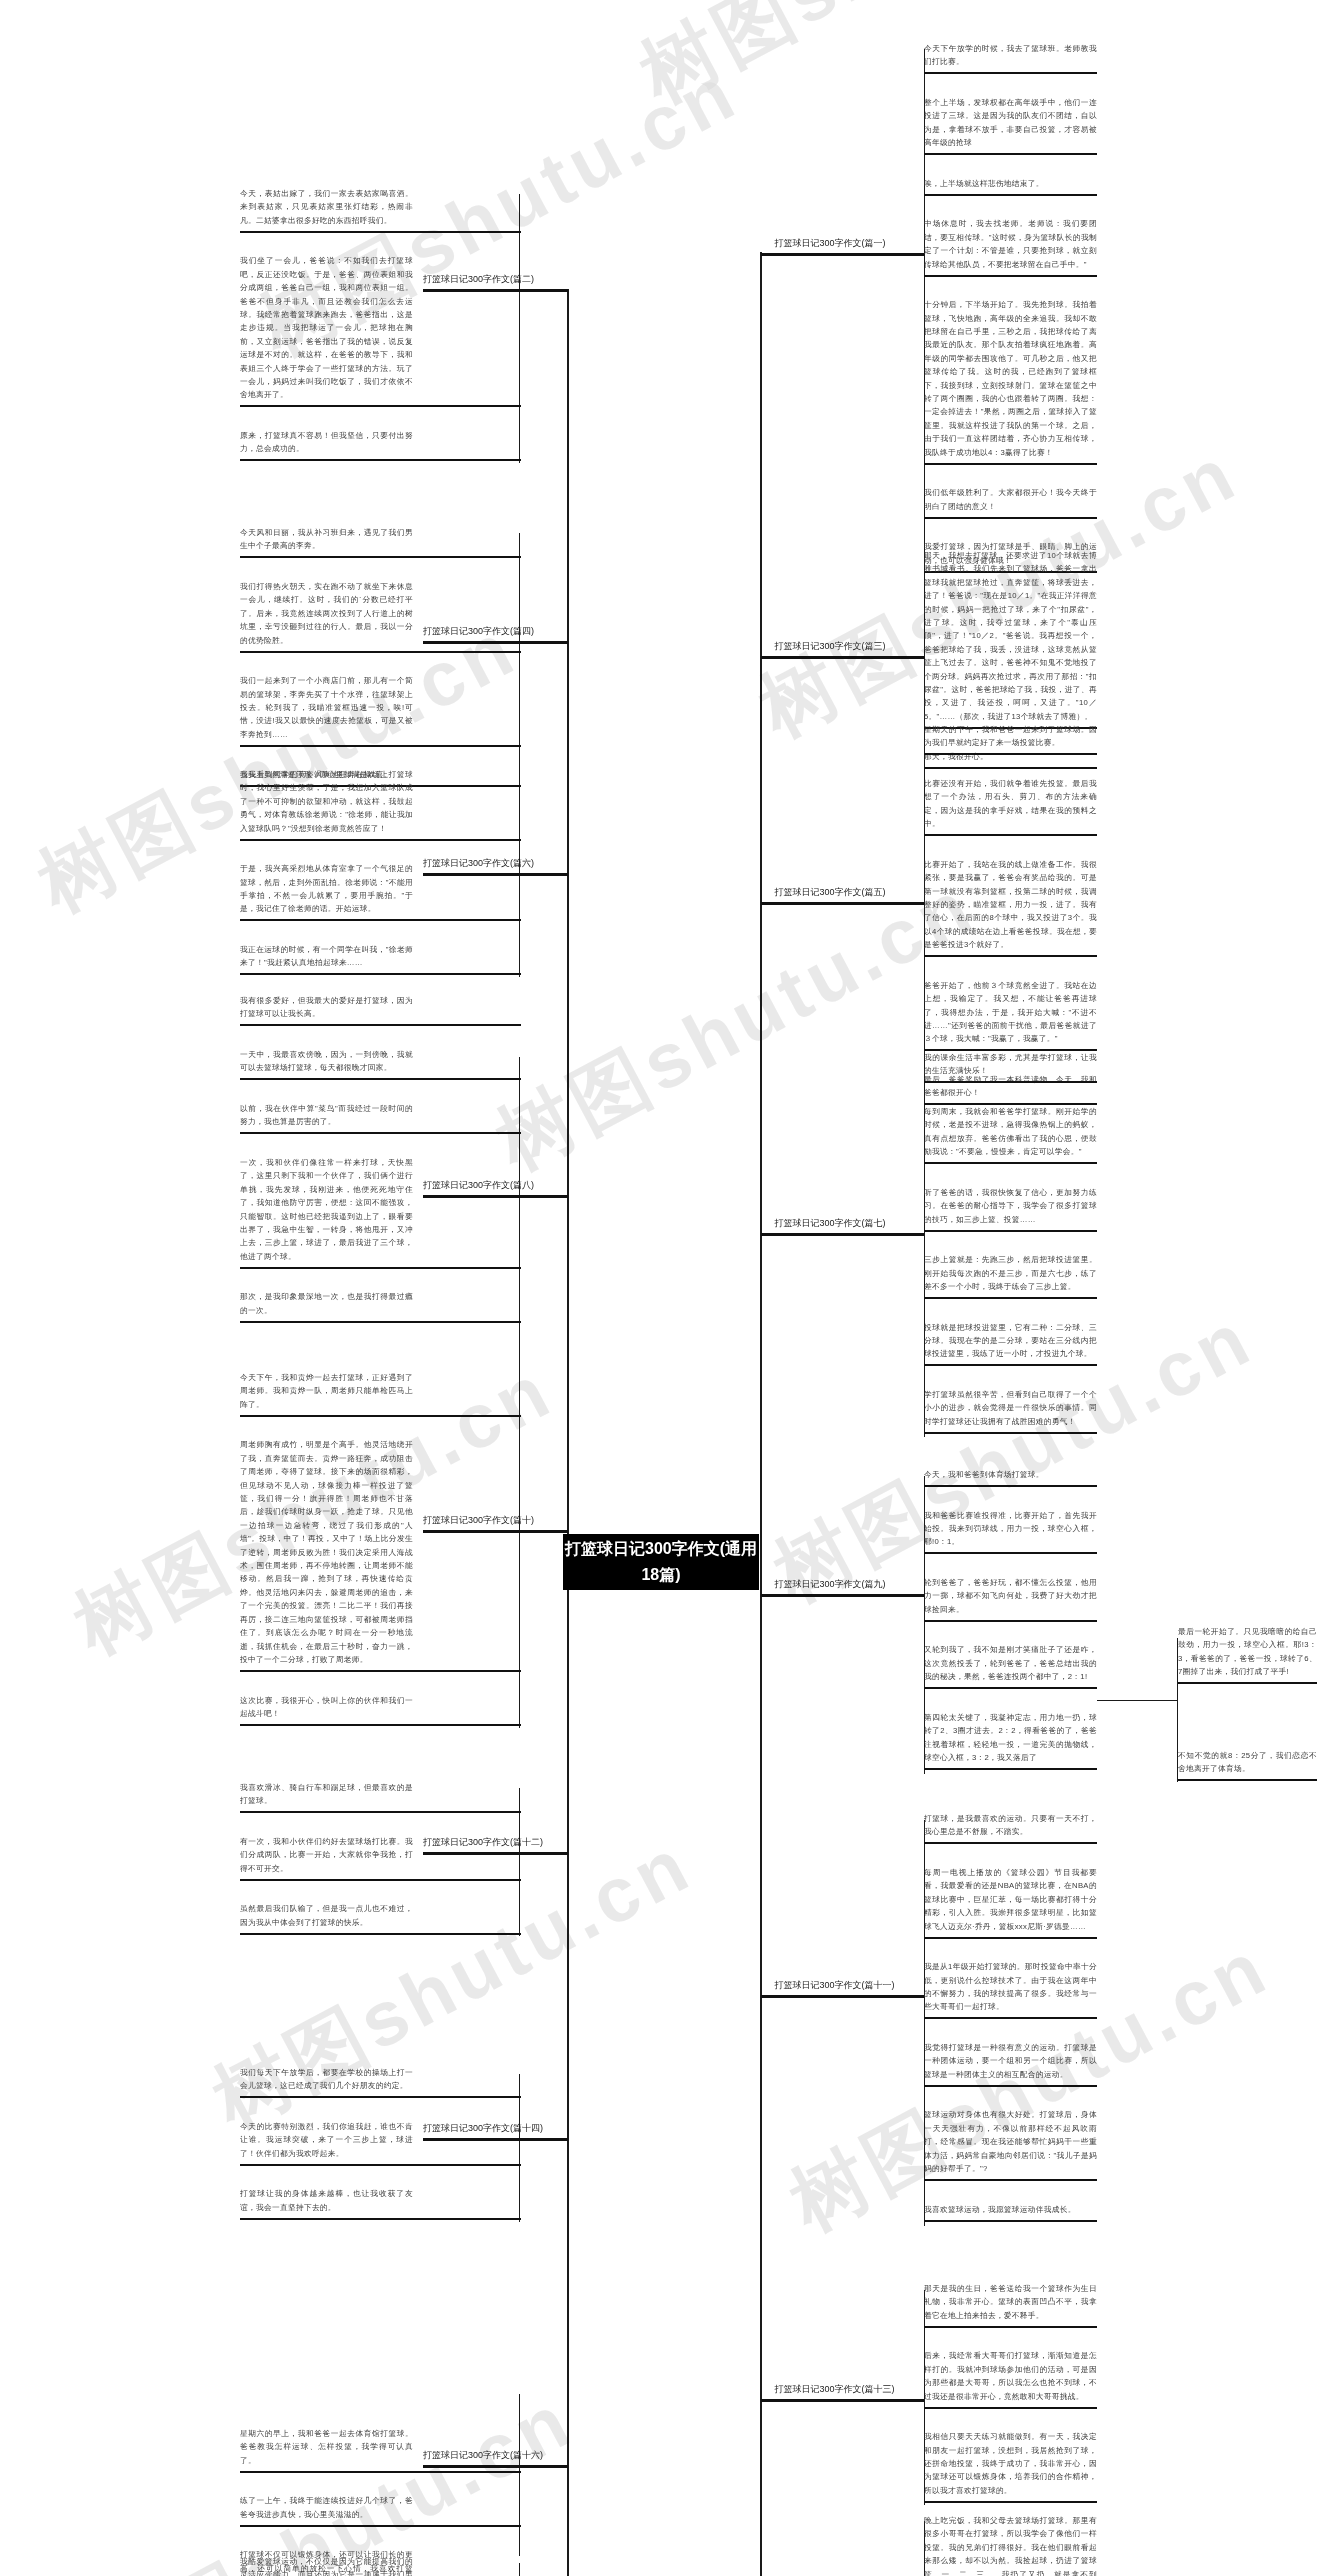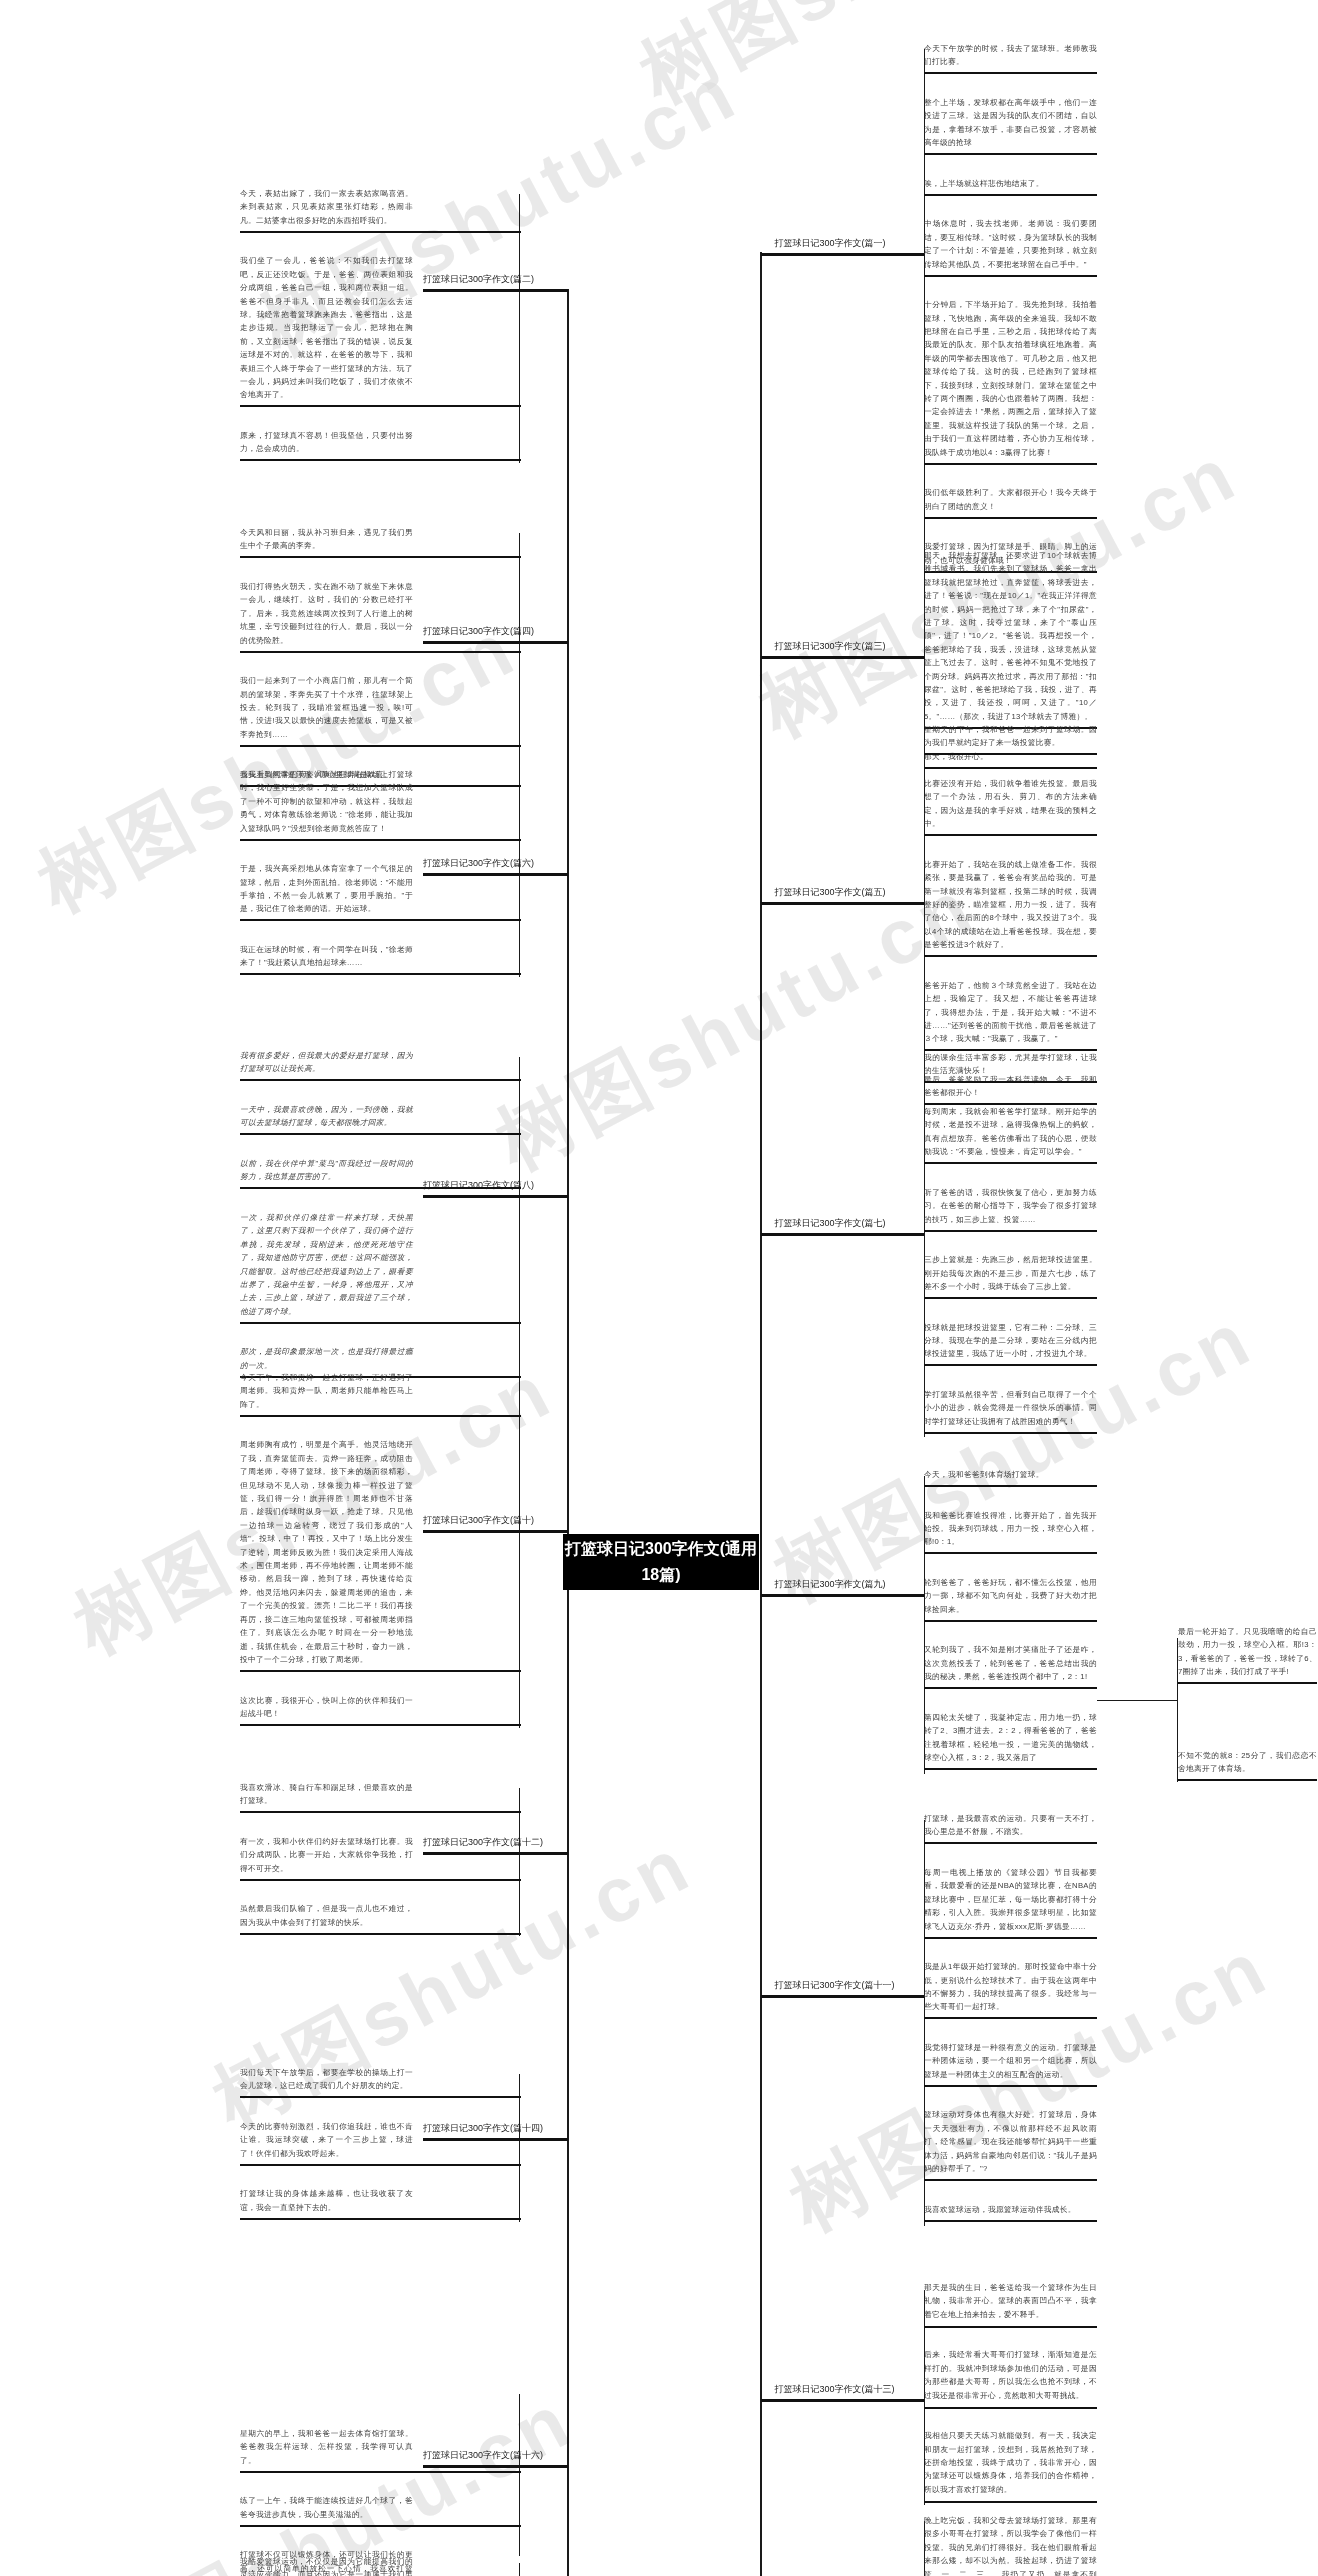--- a/index.html
+++ b/index.html
@@ -168,21 +168,21 @@
         <div class="leaf-text">三步上篮就是：先跑三步，然后把球投进篮里。刚开始我每次跑的不是三步，而是六七步，练了差不多一个小时，我终于练会了三步上篮。</div>
       </div>
       <div class="leaf">
         <div class="leaf-text">投球就是把球投进篮里，它有二种：二分球、三分球。我现在学的是二分球，要站在三分线内把球投进篮里，我练了近一小时，才投进九个球。</div>
       </div>
       <div class="leaf">
         <div class="leaf-text">学打篮球虽然很辛苦，但看到自己取得了一个个小小的进步，就会觉得是一件很快乐的事情。同时学打篮球还让我拥有了战胜困难的勇气！</div>
       </div>
     </div>
     <div class="branch-label left" style="top: 1179px;"><span class="lbl-inner">打篮球日记300字作文(篇八)</span></div>
-    <div class="stack left" style="top: 1049px; font-style: italic;">
+    <div class="stack left" style="top: 994px;">
       <div class="leaf">
         <div class="leaf-text">我有很多爱好，但我最大的爱好是打篮球，因为打篮球可以让我长高。</div>
       </div>
       <div class="leaf">
         <div class="leaf-text">一天中，我最喜欢傍晚，因为，一到傍晚，我就可以去篮球场打篮球，每天都很晚才回家。</div>
       </div>
       <div class="leaf">
         <div class="leaf-text">以前，我在伙伴中算"菜鸟"而我经过一段时间的努力，我也算是厉害的了。</div>
       </div>
       <div class="leaf">
@@ -255,21 +255,21 @@
         <div class="leaf-text">我喜欢滑冰、骑自行车和踢足球，但最喜欢的是打篮球。</div>
       </div>
       <div class="leaf">
         <div class="leaf-text">有一次，我和小伙伴们约好去篮球场打比赛。我们分成两队，比赛一开始，大家就你争我抢，打得不可开交。</div>
       </div>
       <div class="leaf">
         <div class="leaf-text">虽然最后我们队输了，但是我一点儿也不难过，因为我从中体会到了打篮球的快乐。</div>
       </div>
     </div>
     <div class="branch-label right" style="top: 2383px;"><span class="lbl-inner">打篮球日记300字作文(篇十三)</span></div>
-    <div class="stack right" style="top: 2282px; font-family: Liberation Mono, monospace;">
+    <div class="stack right" style="top: 2282px;">
       <div class="leaf">
         <div class="leaf-text">那天是我的生日，爸爸送给我一个篮球作为生日礼物，我非常开心。篮球的表面凹凸不平，我拿着它在地上拍来拍去，爱不释手。</div>
       </div>
       <div class="leaf">
         <div class="leaf-text">后来，我经常看大哥哥们打篮球，渐渐知道是怎样打的。我就冲到球场参加他们的活动，可是因为那些都是大哥哥，所以我怎么也抢不到球，不过我还是很非常开心，竟然敢和大哥哥挑战。</div>
       </div>
       <div class="leaf">
         <div class="leaf-text">我相信只要天天练习就能做到。有一天，我决定和朋友一起打篮球，没想到，我居然抢到了球，还拼命地投篮，我终于成功了，我非常开心，因为篮球还可以锻炼身体，培养我们的合作精神，所以我才喜欢打篮球的。</div>
       </div>
     </div>

